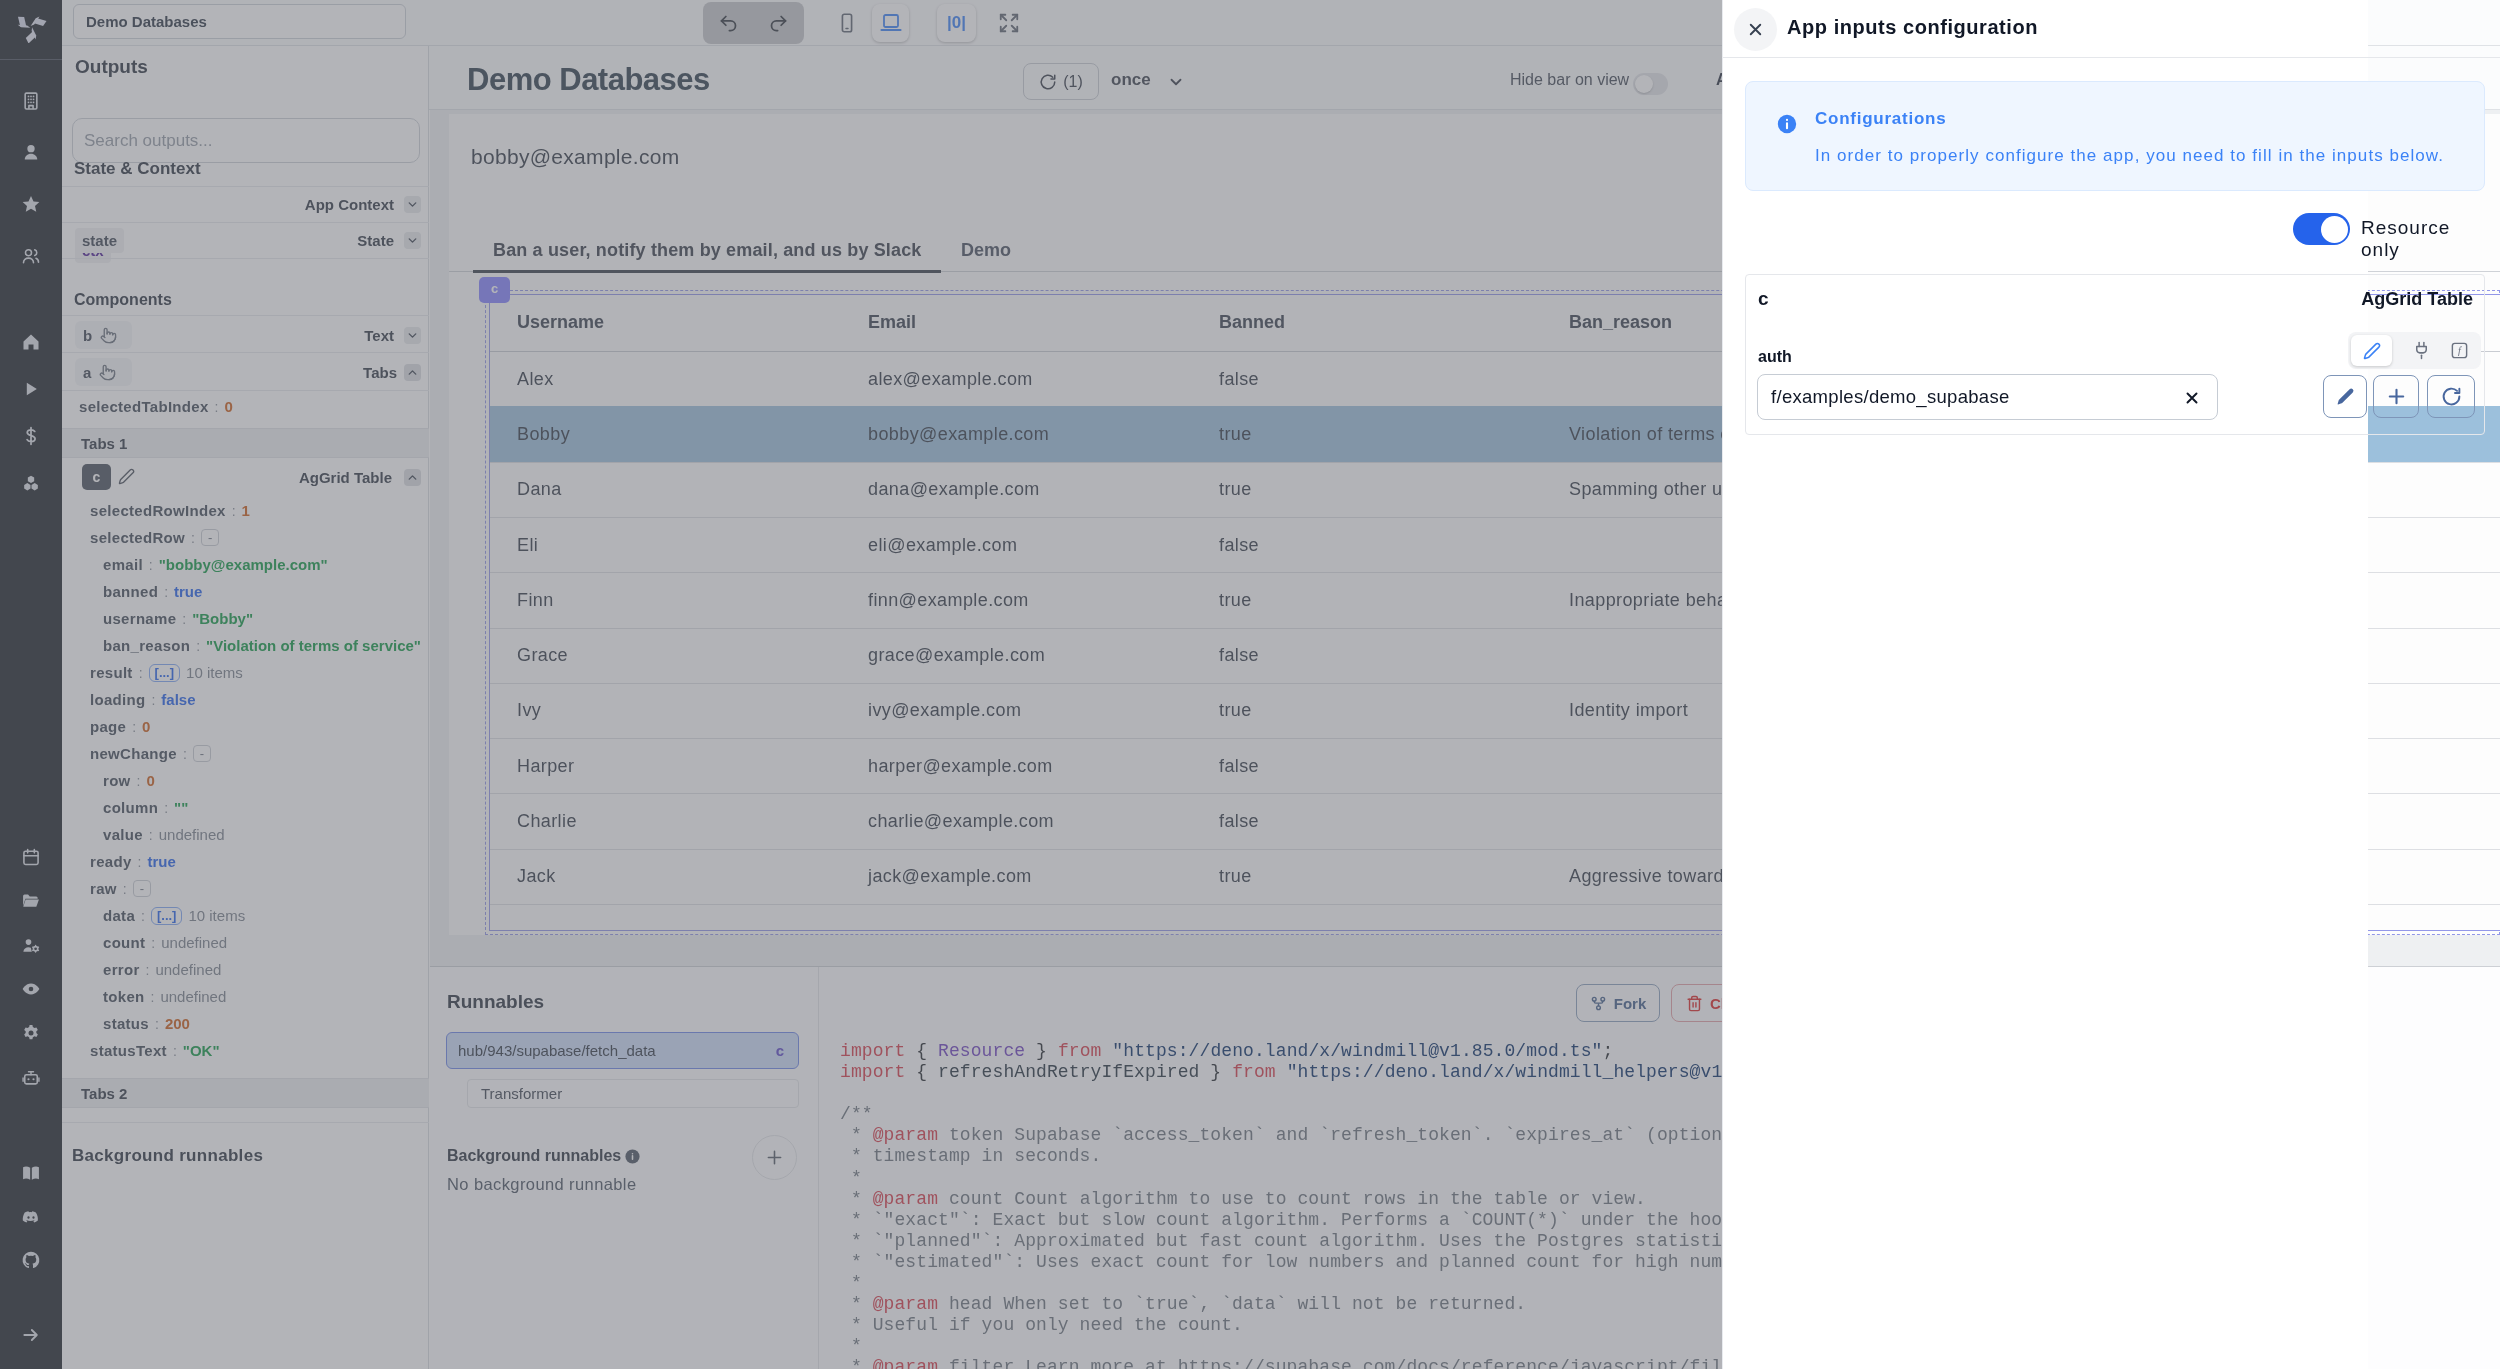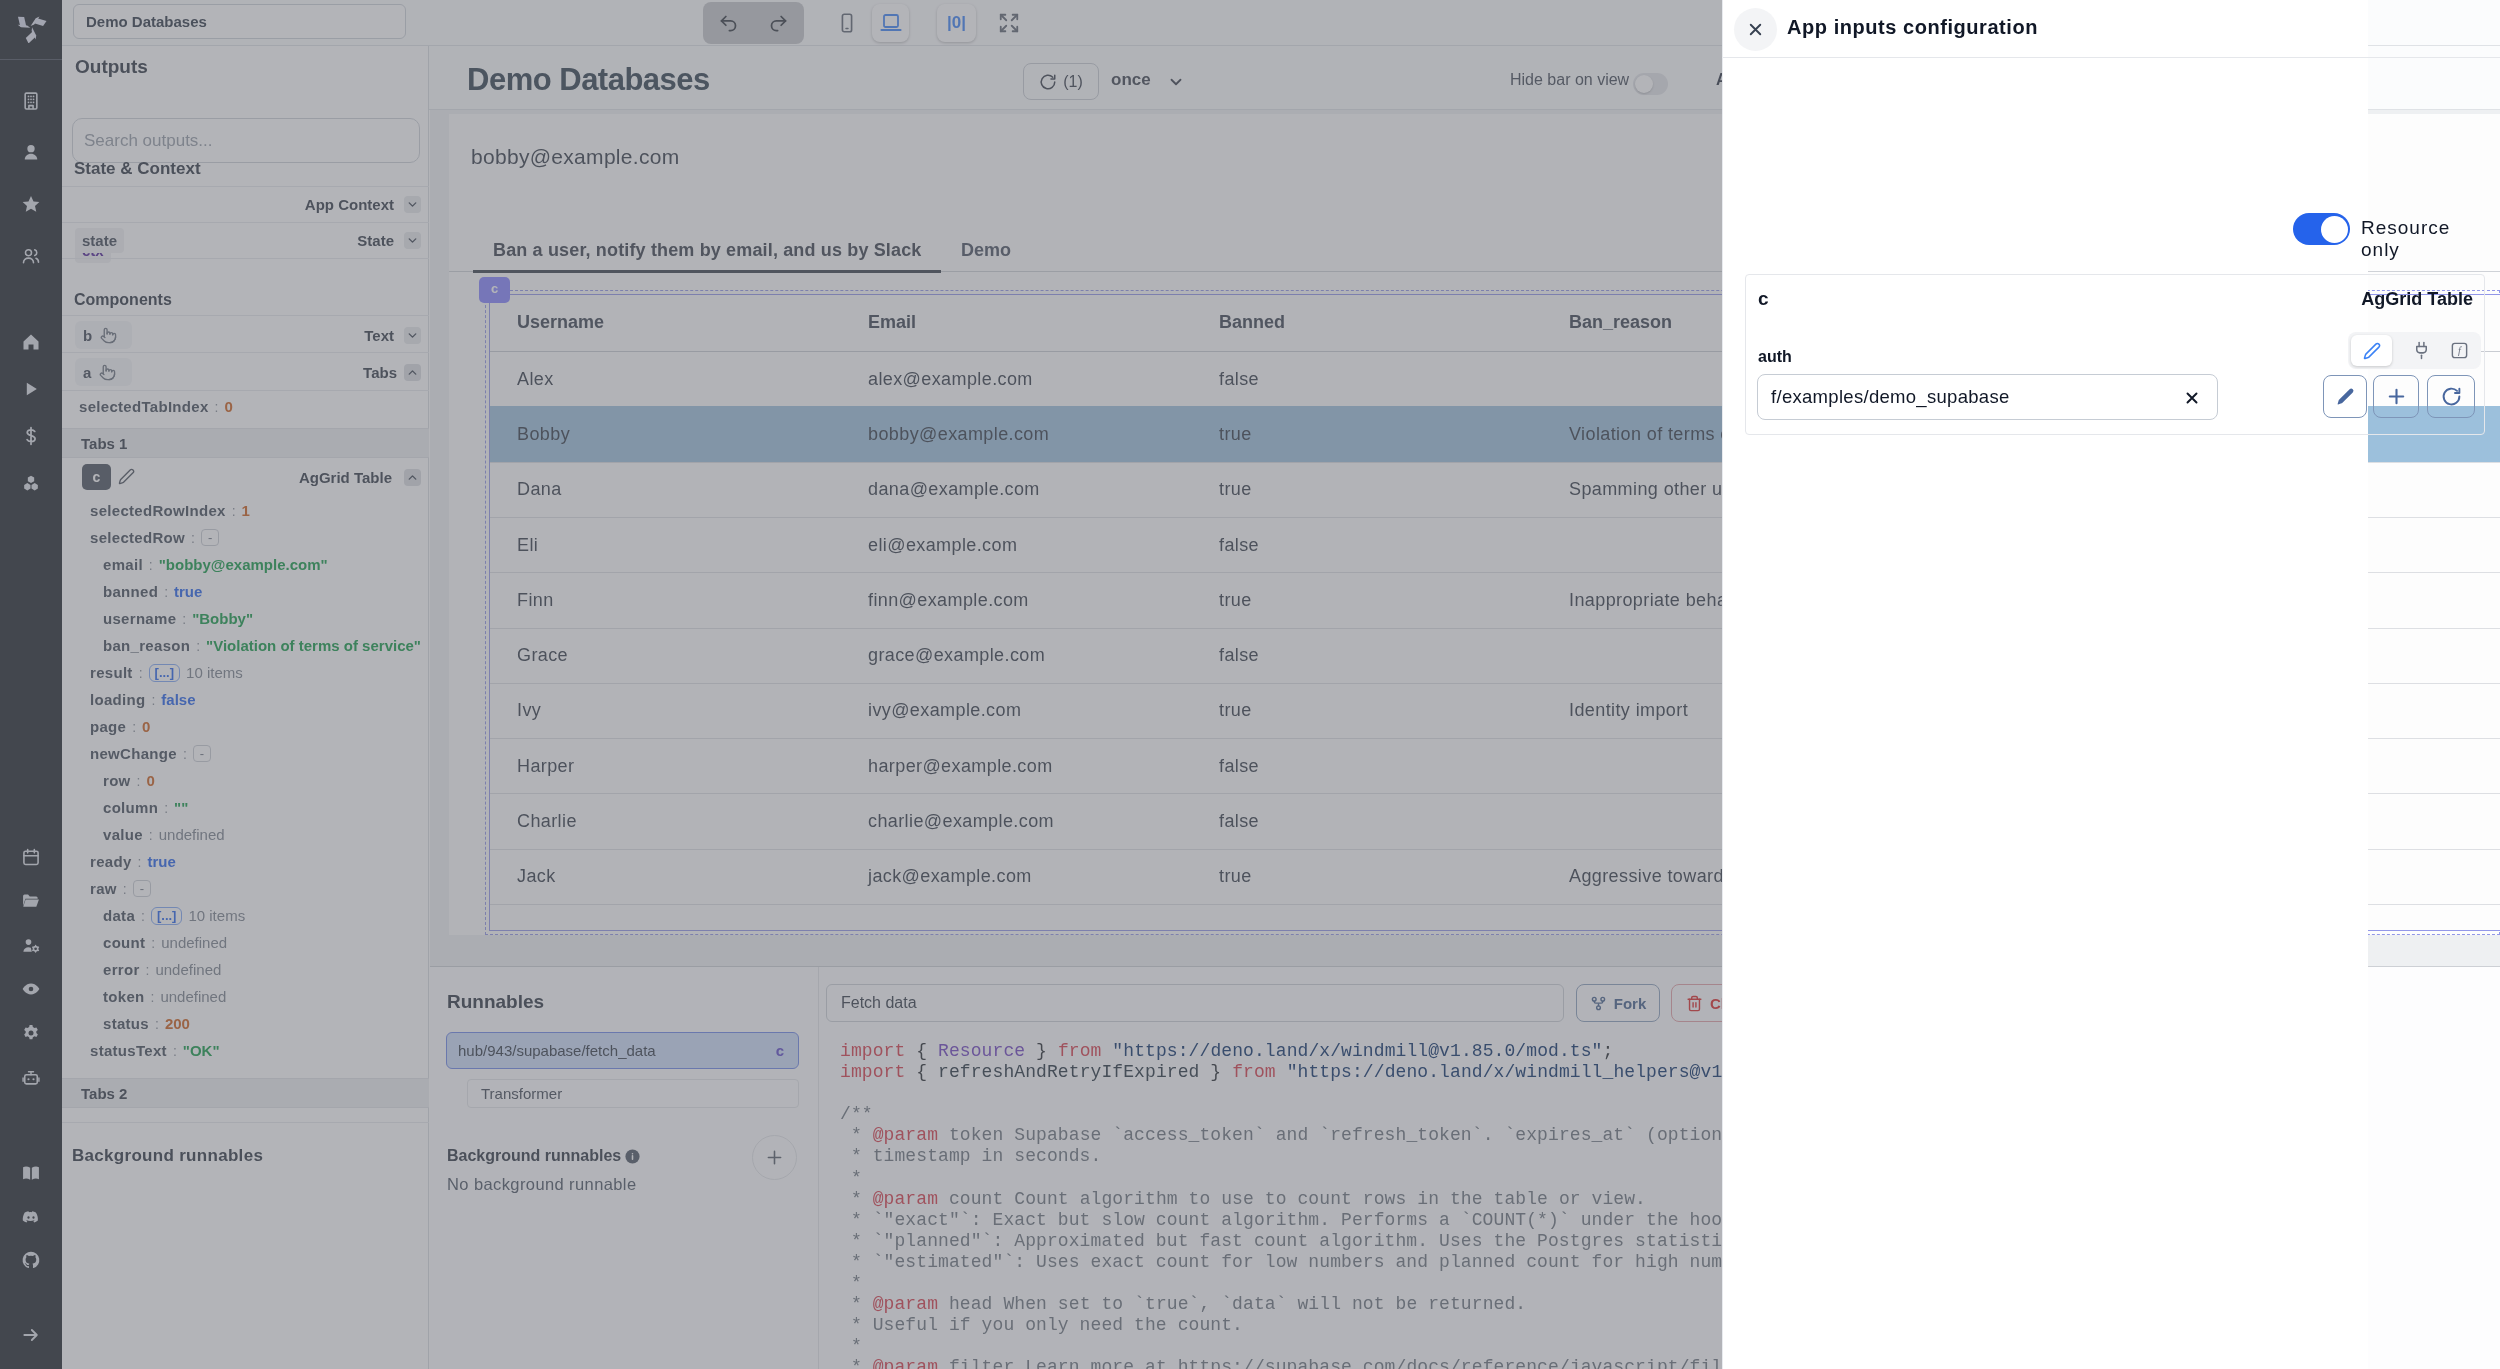--- a/index.html
+++ b/index.html
@@ -400,21 +400,20 @@
         <circle cx="12" cy="12" r="10" fill="#4b5563"></circle>
         <path d="M12 16v-5M12 8h.01" stroke="#fff" stroke-width="2.2" stroke-linecap="round"></path>
       </svg>
     <div class="abs" style="left:322px; top:168px; width:45px; height:45px; border:1px solid #e2e4e8; border-radius:50%; color:#525a66; display:flex; align-items:center; justify-content:center;">
       <svg width="21" height="21" viewBox="0 0 24 24" fill="none" stroke="currentColor" stroke-width="1.8" stroke-linecap="round">
           <path d="M5 12h14M12 5v14"></path>
         </svg>
     </div>
     <div class="abs" style="left:17px; top:208px; font-size:16.5px; letter-spacing:0.4px; color:#4b5563;">No background runnable</div>
 
-    <div class="abs" style="left:396px; top:17px; width:738px; height:38px; border:1px solid #ccd1d7; border-radius:6px; background:#fdfdfe; font-size:16px; color:#333b47; line-height:36px; padding-left:14px;">Fetch data</div>
     <div class="abs" style="left:1146px; top:17px; width:84px; height:38px; border:1px solid #8ba0bc; border-radius:8px; display:flex; align-items:center; justify-content:center; gap:7px; font-size:15px; font-weight:600; color:#44618c;">
       <svg width="17" height="17" viewBox="0 0 24 24" fill="none" stroke="currentColor" stroke-width="2" stroke-linecap="round" stroke-linejoin="round">
           <circle cx="12" cy="18" r="2.6"></circle>
           <circle cx="6" cy="6" r="2.6"></circle>
           <circle cx="18" cy="6" r="2.6"></circle>
           <path d="M18 8.6v.9a2 2 0 0 1-2 2H8a2 2 0 0 1-2-2v-.9"></path>
           <path d="M12 12.5v2.9"></path>
         </svg>
       <span>Fork</span>
     </div>
@@ -546,20 +545,28 @@
 
   <div class="abs" id="drawer">
     <div class="abs" style="left:11px; top:8px; width:43px; height:43px; border-radius:50%; background:#f3f4f6; display:flex; align-items:center; justify-content:center; color:#374151;">
       <svg width="19" height="19" viewBox="0 0 24 24" fill="none" stroke="currentColor" stroke-width="2.4" stroke-linecap="round">
           <path d="M18 6 6 18M6 6l12 12"></path>
         </svg>
     </div>
     <div class="abs b" style="left:64px; top:16px; font-size:20px; letter-spacing:0.55px; color:#111827;">App inputs configuration</div>
     <div class="abs" style="left:0; top:57px; width:778px; height:1px; background:#e5e7eb;"></div>
 
+    <div class="abs" style="left:22px; top:81px; width:740px; height:110px; background:#eff6ff; border:1px solid #dbeafe; border-radius:8px;">
+      <svg class="abs" style="left:30px; top:31px;" width="22" height="22" viewBox="0 0 24 24">
+          <circle cx="12" cy="12" r="10" fill="#3b82f6"></circle>
+          <path d="M12 16.5v-5.2M12 7.5h.01" stroke="#fff" stroke-width="2.3" stroke-linecap="round"></path>
+        </svg>
+      <div class="abs sb" style="left:69px; top:27px; font-size:17px; letter-spacing:0.75px; color:#3b82f6;">Configurations</div>
+      <div class="abs" style="left:69px; top:64px; font-size:17px; letter-spacing:1.05px; color:#3b82f6;">In order to properly configure the app, you need to fill in the inputs below.</div>
+    </div>
 
     <div class="abs" style="left:570px; top:213px; width:57px; height:32px; border-radius:16px; background:#2563eb;">
       <div class="abs" style="left:28px; top:2.5px; width:27px; height:27px; border-radius:50%; background:#fff;"></div>
     </div>
     <div class="abs" style="left:638px; top:217px; font-size:19px; letter-spacing:1.0px; font-weight:500; color:#111827;">Resource only</div>
 
     <div class="abs" style="left:22px; top:274px; width:740px; height:161px; border:1px solid #e5e7eb; border-radius:4px;">
       <div class="abs b" style="left:12px; top:13px; font-size:19px; color:#111827;">c</div>
       <div class="abs b" style="right:11px; top:14px; font-size:18px; color:#111827;">AgGrid Table</div>
 

